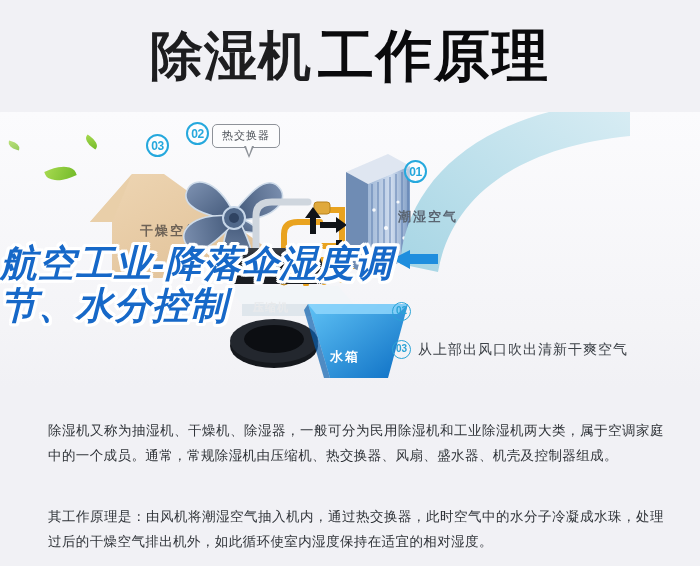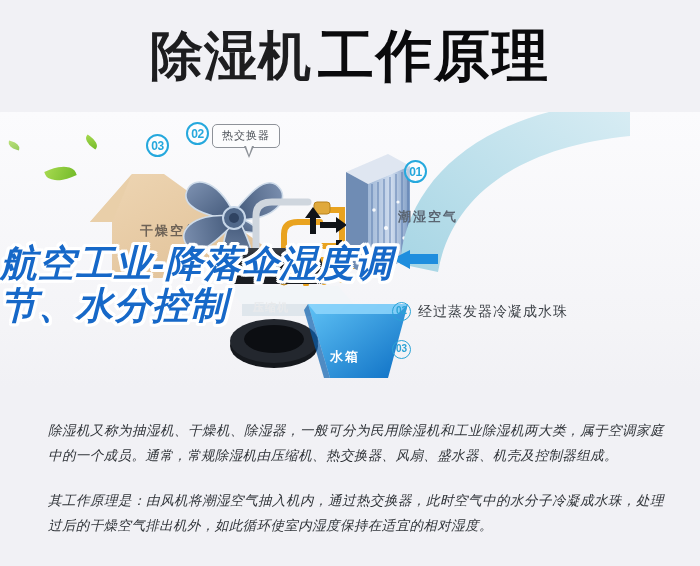--- a/index.html
+++ b/index.html
@@ -299,24 +299,23 @@
     top: 418px;
     width: 616px;
   }
   .body-text p {
     margin: 0;
     font-size: 13.5px;
     line-height: 25px;
     color: #2f3338;
     letter-spacing: 0.4px;
     text-align: justify;
-    font-style: italic;
   }
   .body-text p.para2 {
-    margin-top: 20px;
+    margin-top: 36px;
   }
 </style>
 </head>
 <body>
 
 <div id="page">
 
   <div class="title-wrap">
     <span class="title-light">除湿机</span><span class="title-bold">工作原理</span>
   </div>
@@ -474,24 +473,24 @@
         <polygon points="96,62 196,62 186,72 104,72" fill="#8fd6fb" opacity="0.85"></polygon>
         <polygon points="96,62 118,136 112,136 92,68" fill="#0a5fae" opacity="0.7"></polygon>
       </svg>
     </div>
     <div class="label-compressor">压缩机</div>
     <div class="label-tank">水箱</div>
 
     <div class="legend">
       <div class="legend-row">
         <span class="legend-badge">02</span>
-        <span class="legend-text">经过蒸发器冷凝成水珠</span>
       </div>
       <div class="legend-row">
         <span class="legend-badge">03</span>
+        <span class="legend-text">从上部出风口吹出清新干爽空气</span>
       </div>
     </div>
   </div>
 
   <div class="overlay-headline">航空工业-降落伞湿度调
 节、水分控制</div>
 
   <div class="body-text">
     <p class="para1">除湿机又称为抽湿机、干燥机、除湿器，一般可分为民用除湿机和工业除湿机两大类，属于空调家庭中的一个成员。通常，常规除湿机由压缩机、热交换器、风扇、盛水器、机壳及控制器组成。</p>
     <p class="para2">其工作原理是：由风机将潮湿空气抽入机内，通过热交换器，此时空气中的水分子冷凝成水珠，处理过后的干燥空气排出机外，如此循环使室内湿度保持在适宜的相对湿度。</p>

